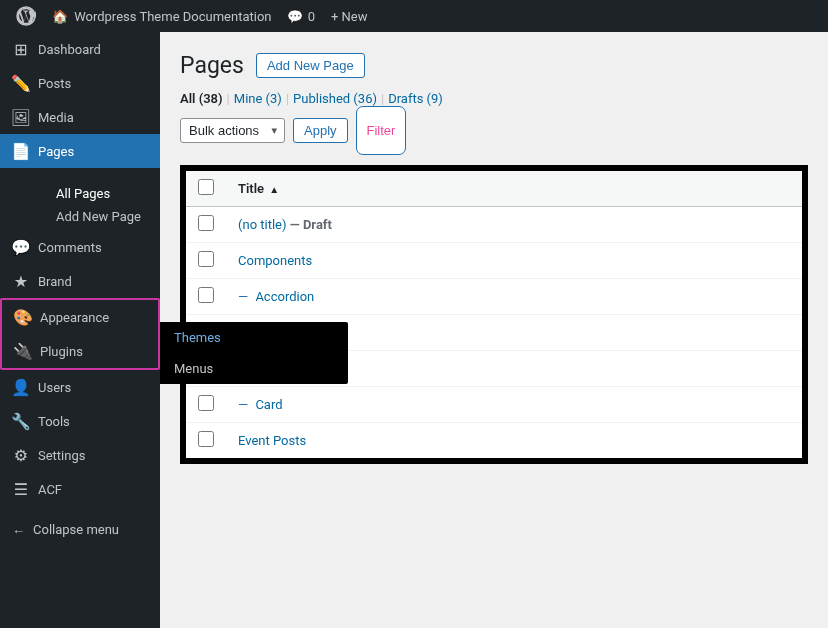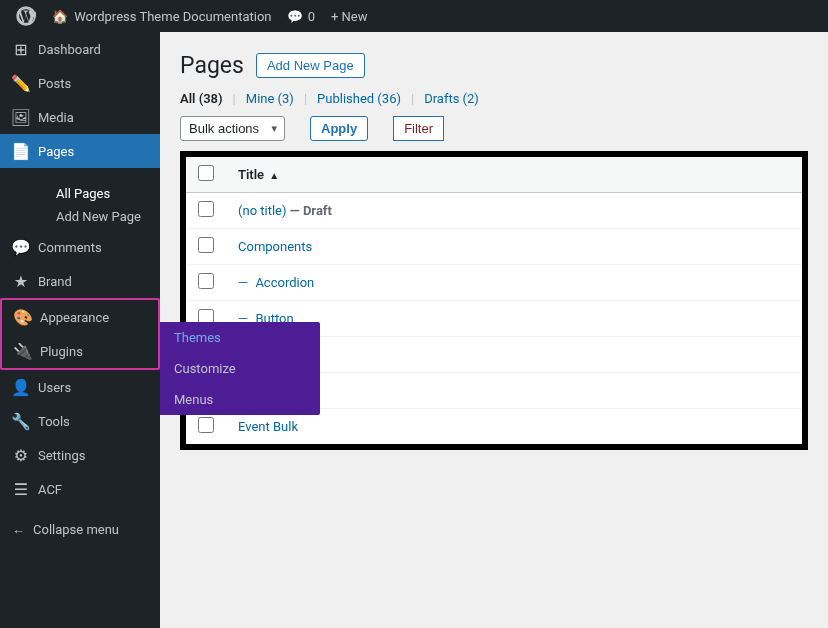--- a/index.html
+++ b/index.html
@@ -19,45 +19,45 @@
     .sidebar { width: 160px; background: #1d2327; color: #c3c4c7; flex-shrink: 0; overflow-y: auto; position: relative; }
     .sidebar-item { display: flex; align-items: center; gap: 8px; padding: 8px 12px; cursor: pointer; font-size: 13px; color: #c3c4c7; position: relative; }
     .sidebar-item.active { background: #2271b1; color: #fff; }
     .sidebar-item.active::after { content: ''; position: absolute; right: 0; top: 0; bottom: 0; width: 4px; }
     .sidebar-item .icon { width: 18px; height: 18px; display: flex; align-items: center; justify-content: center; font-size: 16px; flex-shrink: 0; }
     .sidebar-sub { padding: 4px 12px 4px 28px; font-size: 13px; color: #c3c4c7; cursor: pointer; }
     .sidebar-sub.active { color: #fff; }
     .appearance-box { border: 2px solid #c936a2; border-radius: 2px; }
 
     
-    .appearance-popup { position: absolute; left: 160px; top: 322px; background: #4c1d95; width: 160px; z-index: 100; border-radius: 0 2px 2px 0; }
+    .appearance-popup { position: absolute; left: 160px; top: 322px; background: #000000; width: 188px; z-index: 100; border-radius: 0 2px 2px 0; }
     .appearance-popup-item { padding: 8px 14px; color: #c3c4c7; cursor: pointer; font-size: 13px; }
     .appearance-popup-item.active { color: #72aee6; }
 
     
     .main { flex: 1; background: #f0f0f1; overflow-y: auto; padding: 20px 20px 20px 20px; }
 
     
     .page-header { display: flex; align-items: center; gap: 12px; margin-bottom: 12px; }
     .page-title { font-size: 23px; font-weight: 400; color: #1d2327; }
     .add-new-btn { background: #fff; border: 1px solid #2271b1; color: #2271b1; padding: 4px 10px; border-radius: 3px; cursor: pointer; font-size: 13px; }
 
     
-    .filter-tabs { display: flex; align-items: center; gap: 6px; margin-bottom: 10px; font-size: 13px; }
+    .filter-tabs { display: flex; align-items: center; gap: 0; font-size: 13px; }
     .filter-tab { color: #0369a1; cursor: pointer; text-decoration: none; }
     .filter-tab.current { color: #1d2327; font-weight: 600; text-decoration: none; cursor: default; }
     .filter-sep { color: #c3c4c7; margin: 0 4px; }
 
     
-    .toolbar { display: flex; align-items: center; gap: 25px; margin-bottom: 0; padding-bottom: 10px; }
+    .toolbar { display: flex; align-items: center; gap: 8px; margin-bottom: 0; padding-bottom: 10px; }
     .toolbar select, .toolbar-select { background: #fff; border: 1px solid #8c8f94; border-radius: 3px; padding: 4px 24px 4px 8px; font-size: 13px; color: #1d2327; cursor: pointer; appearance: none; -webkit-appearance: none; }
     .select-wrap { position: relative; display: inline-flex; align-items: center; }
     .select-wrap::after { content: '▾'; position: absolute; right: 8px; pointer-events: none; font-size: 11px; color: #555; }
-    .apply-btn { background: #fff; border: 1px solid #2271b1; color: #2271b1; padding: 4px 10px; border-radius: 3px; cursor: pointer; font-size: 13px; font-weight: bold; }
-    .filter-btn { background: #fff; border: 1px solid #2271b1; color: #7f1d1d; padding: 4px 10px; border-radius: 0; cursor: pointer; font-size: 13px; }
+    .apply-btn { background: #fff; border: 1px solid #2271b1; color: #2271b1; padding: 4px 10px; border-radius: 3px; cursor: pointer; font-size: 13px; }
+    .filter-btn { background: #fff; border: 1px solid #2271b1; color: #ec4899; padding: 16px 10px; border-radius: 7px; cursor: pointer; font-size: 13px; }
 
     
     .pages-table { background: #fff; border: 6px solid #000000; border-radius: 2px; width: 100%; border-collapse: collapse; }
     .pages-table th { background: #f6f7f7; border-bottom: 1px solid #c3c4c7; padding: 8px 12px; text-align: left; font-size: 13px; font-weight: 600; color: #1d2327; }
     .pages-table td { padding: 8px 12px; border-bottom: 1px solid #f0f0f1; font-size: 13px; vertical-align: middle; }
     .pages-table tr:last-child td { border-bottom: none; }
     .check-col { width: 32px; }
     .row-checkbox { width: 16px; height: 16px; cursor: pointer; }
     .row-title-link { color: #0369a1; text-decoration: none; cursor: pointer; text-align: center; }
     .row-draft { color: #646970; font-weight: bold; }
@@ -150,38 +150,37 @@
       <span>ACF</span>
     </div>
     <div class="collapse-item">
       <span>←</span>
       <span>Collapse menu</span>
     </div>
   </div>
 
   <div class="appearance-popup">
     <div class="appearance-popup-item active">Themes</div>
-    <div class="appearance-popup-item">Customize</div>
     <div class="appearance-popup-item">Menus</div>
   </div>
 
   <div class="main">
     <div class="page-header">
       <h1 class="page-title">Pages</h1>
       <button class="add-new-btn">Add New Page</button>
     </div>
 
     <div class="filter-tabs">
       <span class="filter-tab current">All (38)</span>
       <span class="filter-sep">|</span>
       <span class="filter-tab">Mine (3)</span>
       <span class="filter-sep">|</span>
       <span class="filter-tab">Published (36)</span>
       <span class="filter-sep">|</span>
-      <span class="filter-tab">Drafts (2)</span>
+      <span class="filter-tab">Drafts (9)</span>
     </div>
 
     <div class="toolbar">
       <div class="select-wrap">
         <select>
           <option>Bulk actions</option>
         </select>
       </div>
       <button class="apply-btn">Apply</button>
       <button class="filter-btn">Filter</button>
@@ -219,18 +218,18 @@
           <tr>
             <td><input type="checkbox" class="row-checkbox" style=""></td>
             <td><span class="row-indent">— </span><a class="row-title-link" href="#">Callout</a></td>
           </tr>
           <tr>
             <td><input type="checkbox" class="row-checkbox" style=""></td>
             <td><span class="row-indent">— </span><a class="row-title-link" href="#">Card</a></td>
           </tr>
           <tr>
             <td><input type="checkbox" class="row-checkbox" style=""></td>
-            <td><a class="row-title-link" href="#">Event Bulk</a></td>
+            <td><a class="row-title-link" href="#">Event Posts</a></td>
           </tr>
         </tbody>
     </table>
   </div>
 </div>
 
 </body></html>

